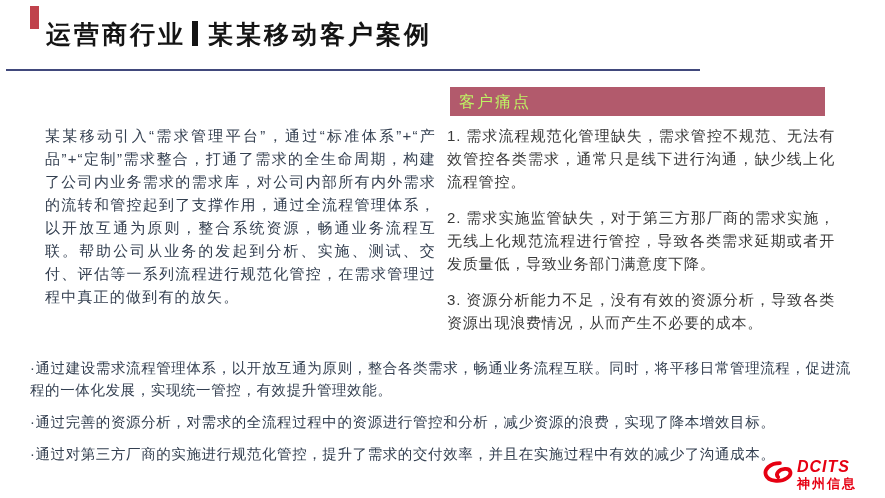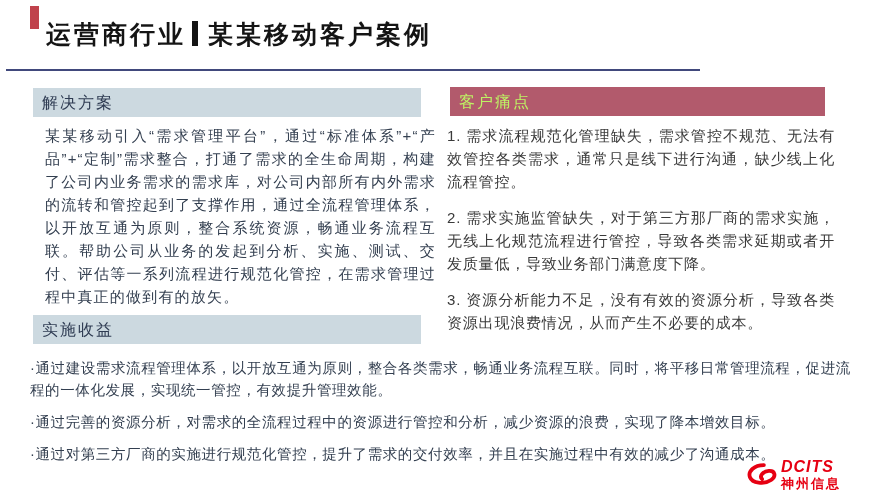--- a/index.html
+++ b/index.html
@@ -33,48 +33,46 @@
   .pain-list{position:absolute;left:447px;top:115px;width:388px;}
   .pain-list p{
     margin:9px 0 13px 0;font-size:15px;line-height:23px;letter-spacing:0.8px;
     text-align:justify;color:#3a3a3a;
   }
   .benefits-list{position:absolute;left:30px;top:352px;width:832px;}
   .benefits-list p{
     margin:5px 0 10px 0;font-size:14.5px;line-height:22px;letter-spacing:0.6px;color:#333f50;
   }
 
-  .logo{position:absolute;right:32px;bottom:8px;display:flex;align-items:center;}
+  .logo{position:absolute;right:16px;bottom:8px;display:flex;}
   .logo svg{display:block;}
   .logo-text{line-height:1;}
   .logo-brand{font-size:16px;font-weight:bold;font-style:italic;color:#e60012;letter-spacing:1px;}
   .logo-company{font-size:13px;font-weight:bold;color:#e60012;letter-spacing:2px;margin-top:2px;}
 </style>
 </head>
 <body>
 
 <div class="slide">
 
   <div class="accent-bar"></div>
 
   <h1 class="title"><span>运营商行业</span><span class="title-divider"></span><span>某某移动客户案例</span></h1>
 
   <div class="title-rule"></div>
 
-  <div class="sec-header light hdr-solution">解决方案</div>
   <p class="solution-body">某某移动引入“需求管理平台”，通过“标准体系”+“产品”+“定制”需求整合，打通了需求的全生命周期，构建了公司内业务需求的需求库，对公司内部所有内外需求的流转和管控起到了支撑作用，通过全流程管理体系，以开放互通为原则，整合系统资源，畅通业务流程互联。帮助公司从业务的发起到分析、实施、测试、交付、评估等一系列流程进行规范化管控，在需求管理过程中真正的做到有的放矢。</p>
 
   <div class="sec-header rose hdr-pain">客户痛点</div>
   <div class="pain-list">
     <p>1.  需求流程规范化管理缺失，需求管控不规范、无法有效管控各类需求，通常只是线下进行沟通，缺少线上化流程管控。</p>
     <p>2.  需求实施监管缺失，对于第三方那厂商的需求实施，无线上化规范流程进行管控，导致各类需求延期或者开发质量低，导致业务部门满意度下降。</p>
     <p>3.  资源分析能力不足，没有有效的资源分析，导致各类资源出现浪费情况，从而产生不必要的成本。</p>
   </div>
 
-  <div class="sec-header light hdr-benefits">实施收益</div>
   <div class="benefits-list">
     <p>·通过建设需求流程管理体系，以开放互通为原则，整合各类需求，畅通业务流程互联。同时，将平移日常管理流程，促进流程的一体化发展，实现统一管控，有效提升管理效能。</p>
     <p>·通过完善的资源分析，对需求的全流程过程中的资源进行管控和分析，减少资源的浪费，实现了降本增效目标。</p>
     <p>·通过对第三方厂商的实施进行规范化管控，提升了需求的交付效率，并且在实施过程中有效的减少了沟通成本。</p>
   </div>
 
   <div class="logo">
     <span>
       <svg width="36" height="28" viewBox="0 0 40 30">
         <path d="M21 4 C10 4 3 11 5.5 17.5 C8 24 21 26 29 20.5 C35 16.5 33.5 10 26.5 10.5 C20 11 15.5 16 19 19.5" fill="none" stroke="#e60012" stroke-width="4.2" stroke-linecap="round"></path>

